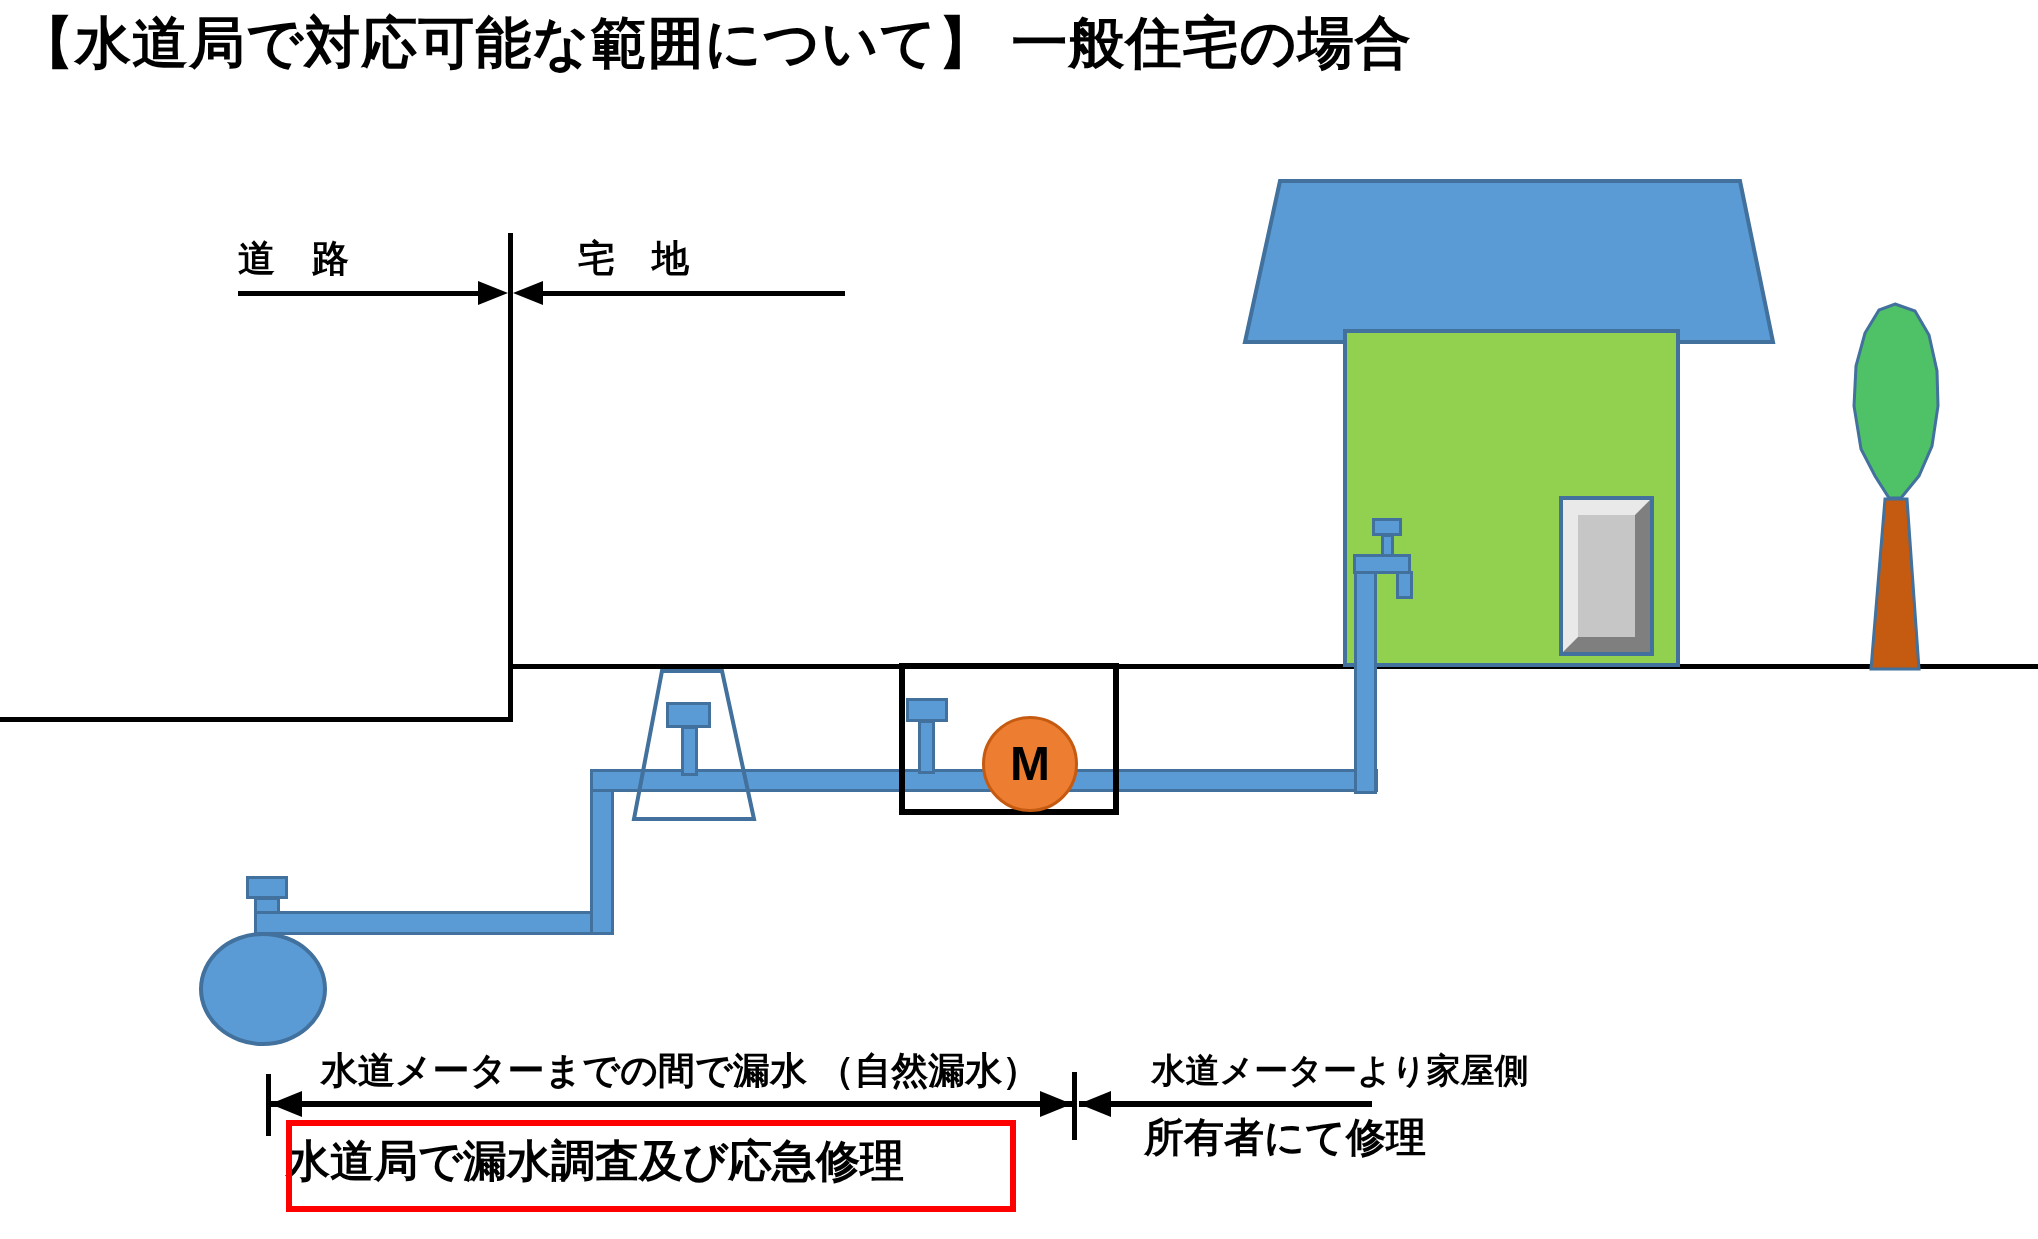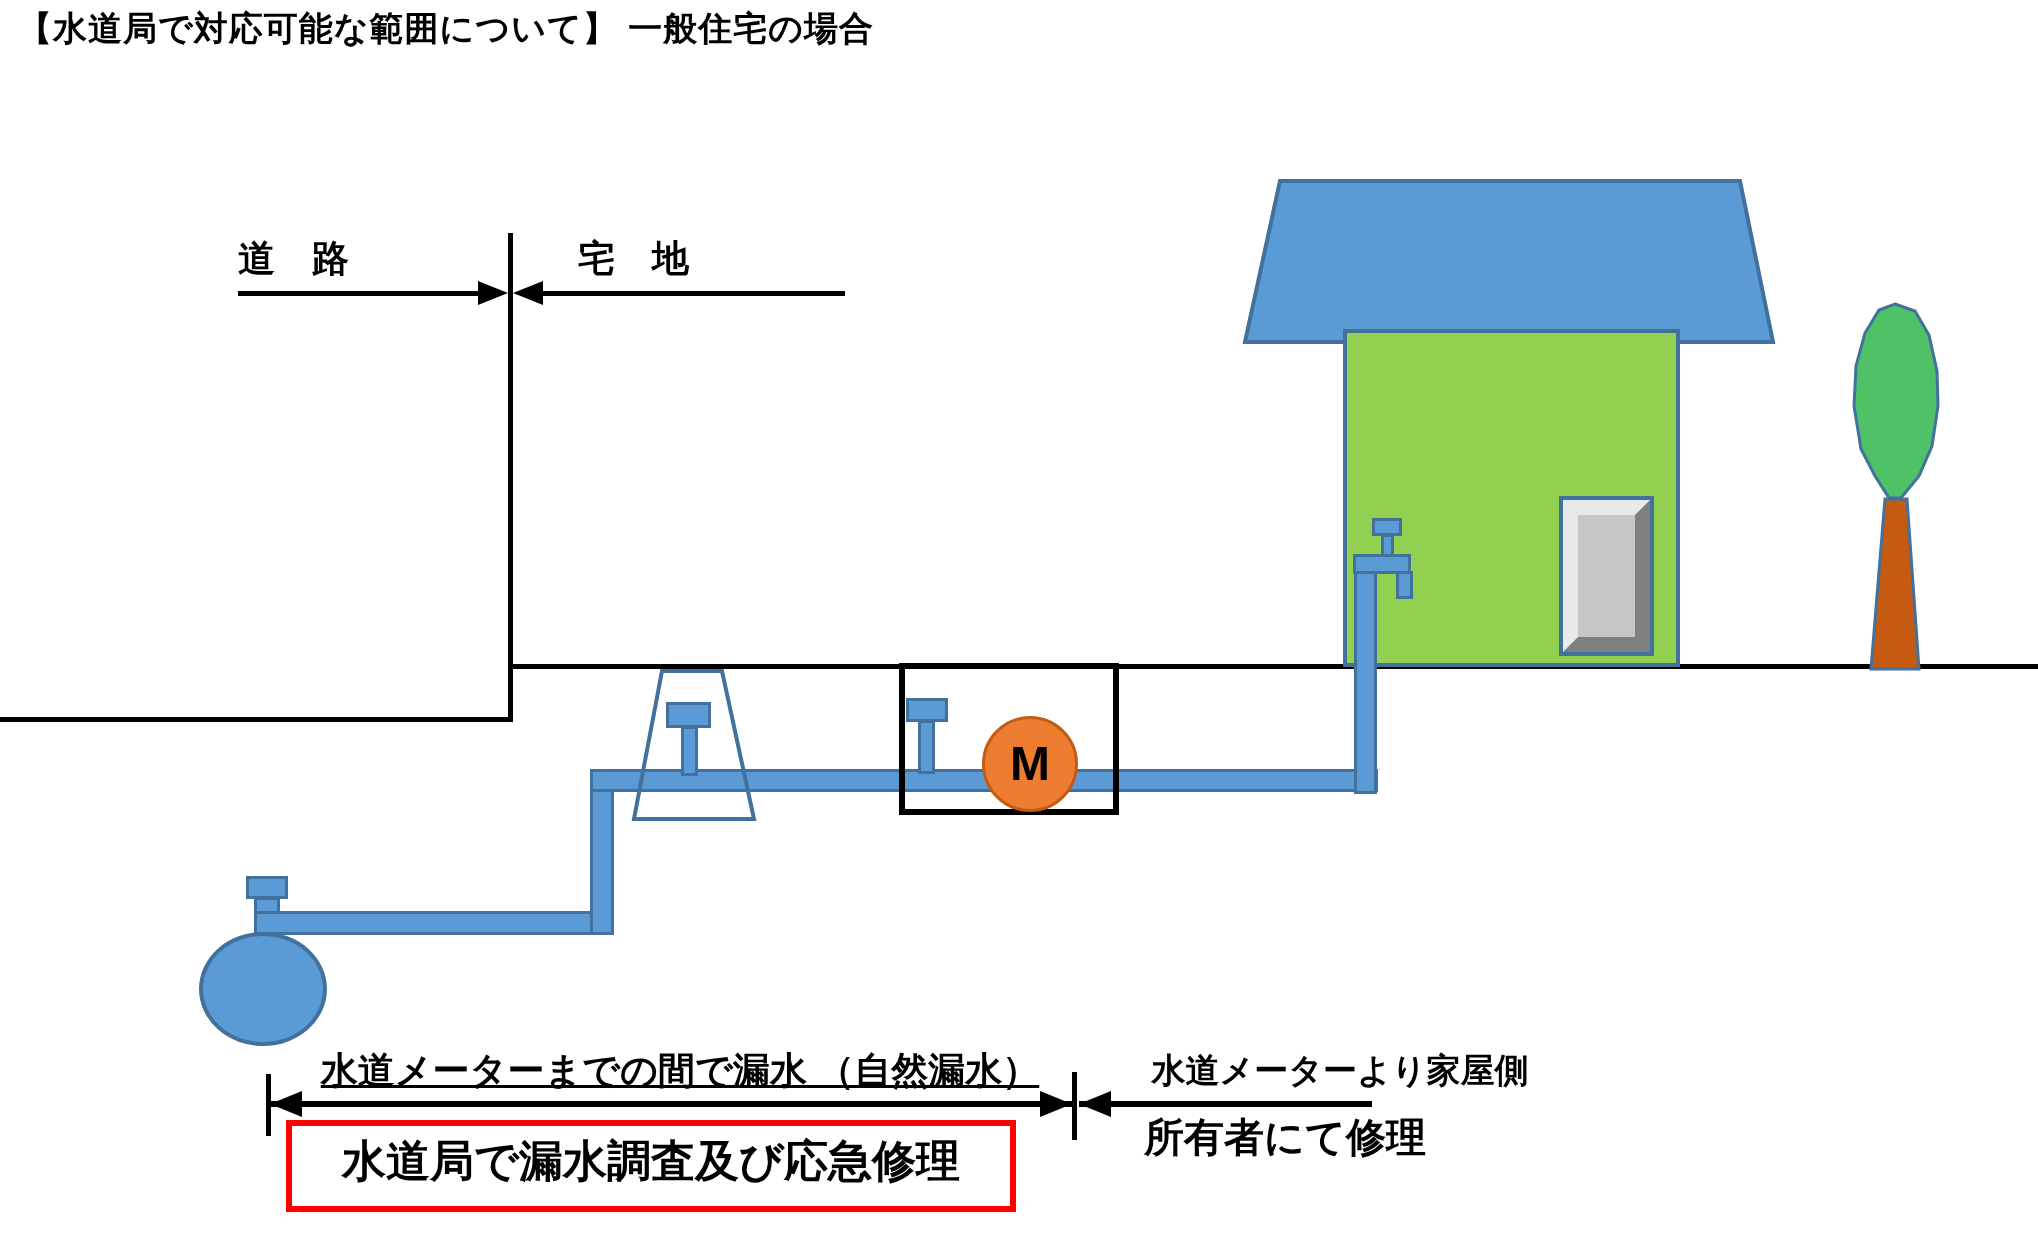--- a/index.html
+++ b/index.html
@@ -17,21 +17,21 @@
   }
   .abs{position:absolute;}
   .t{font-weight:bold;white-space:nowrap;}
   
   .blk{background:var(--line-color);}
   
   .pipe{background:var(--pipe-fill);border:3px solid var(--pipe-border);box-sizing:border-box;z-index:4;}
   
   .ah{width:0;height:0;}
   
-  #title{left:18px;top:6px;font-size:34px;letter-spacing:1px;}
+  #title{left:18px;top:6px;font-size:56px;letter-spacing:1px;}
   #road-label{left:238px;top:234px;width:200px;font-size:37px;}
   #property-label{left:578px;top:234px;width:200px;font-size:37px;text-align:left;}
   #road-arrow-line{left:238px;top:291px;width:246px;height:5px;z-index:1;}
   #road-arrowhead{left:478px;top:281px;border-left:30px solid var(--line-color);border-top:12px solid transparent;border-bottom:12px solid transparent;z-index:1;}
   #property-arrowhead{left:513px;top:281px;border-right:30px solid var(--line-color);border-top:12px solid transparent;border-bottom:12px solid transparent;z-index:1;}
   #property-arrow-line{left:543px;top:291px;width:302px;height:5px;z-index:1;}
   #boundary-line{left:508px;top:233px;width:5px;height:489px;z-index:1;}
   
   #road-surface-line{left:0;top:717px;width:510px;height:5px;z-index:1;}
   #ground-line{left:510px;top:664px;width:1528px;height:5px;z-index:1;}
@@ -67,25 +67,25 @@
   #tree-foliage{left:1849px;top:301px;z-index:2;}
   #tree-trunk{left:1862px;top:497px;z-index:2;}
   
   #left-tick{left:266px;top:1074px;width:5px;height:62px;z-index:1;}
   #left-arrowhead{left:270px;top:1091px;border-right:32px solid var(--line-color);border-top:13px solid transparent;border-bottom:13px solid transparent;z-index:1;}
   #left-span-line{left:270px;top:1101px;width:802px;height:6px;z-index:1;}
   #left-span-arrowhead-right{left:1040px;top:1091px;border-left:32px solid var(--line-color);border-top:13px solid transparent;border-bottom:13px solid transparent;z-index:1;}
   #junction-tick{left:1072px;top:1072px;width:5px;height:68px;z-index:1;}
   #right-span-arrowhead{left:1079px;top:1091px;border-right:32px solid var(--line-color);border-top:13px solid transparent;border-bottom:13px solid transparent;z-index:1;}
   #right-span-line{left:1079px;top:1101px;width:293px;height:6px;z-index:1;}
-  #left-span-label{left:300px;top:1046px;width:760px;font-size:37px;text-align:center;text-decoration:underline;}
+  #left-span-label{left:300px;top:1046px;width:760px;font-size:37px;text-align:center;}
   #right-span-label{left:1110px;top:1048px;width:460px;font-size:34px;text-align:center;}
   #right-span-sublabel{left:1135px;top:1110px;width:300px;font-size:40px;text-align:center;}
   #repair-scope-box{left:286px;top:1120px;width:730px;height:92px;border:6px solid var(--highlight-border);box-sizing:border-box;z-index:2;}
-  #repair-scope-label{left:286px;top:1132px;width:730px;font-size:44px;text-align:center;}
+  #repair-scope-label{left:286px;top:1132px;width:730px;font-size:44px;text-align:left;}
   svg{display:block;}
 </style>
 </head>
 <body>
 
 <div id="stage">
 
   <div class="abs t" id="title">【水道局で対応可能な範囲について】 一般住宅の場合</div>
 
   <div class="abs t" id="road-label">道　路</div>

